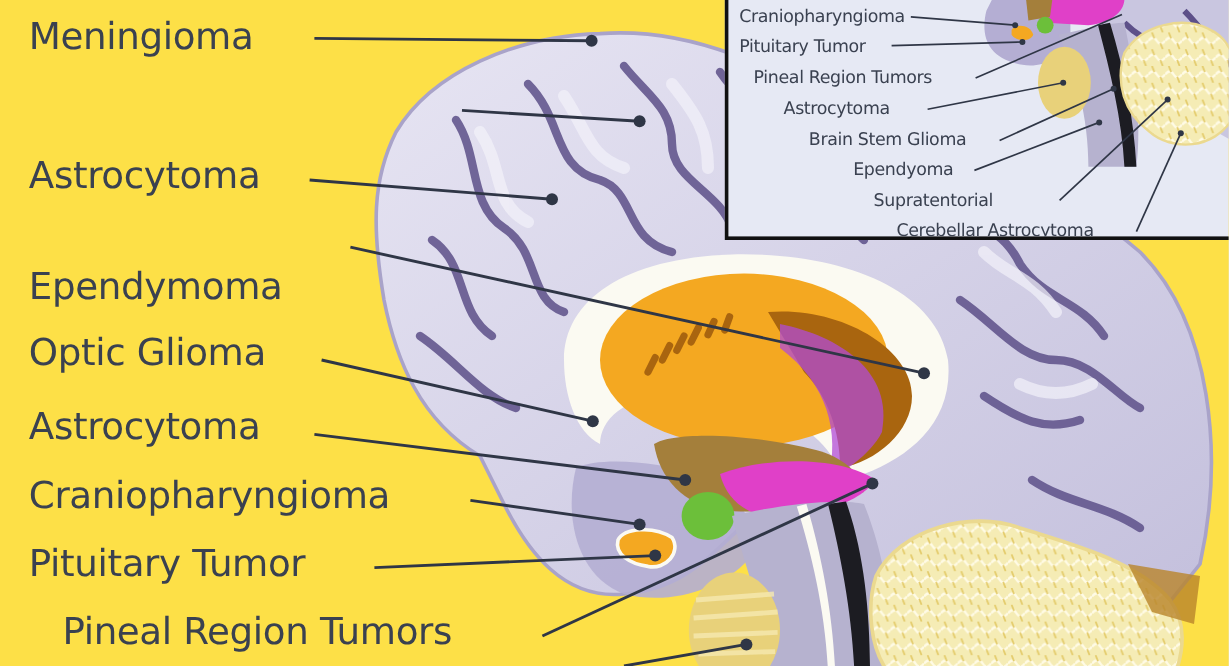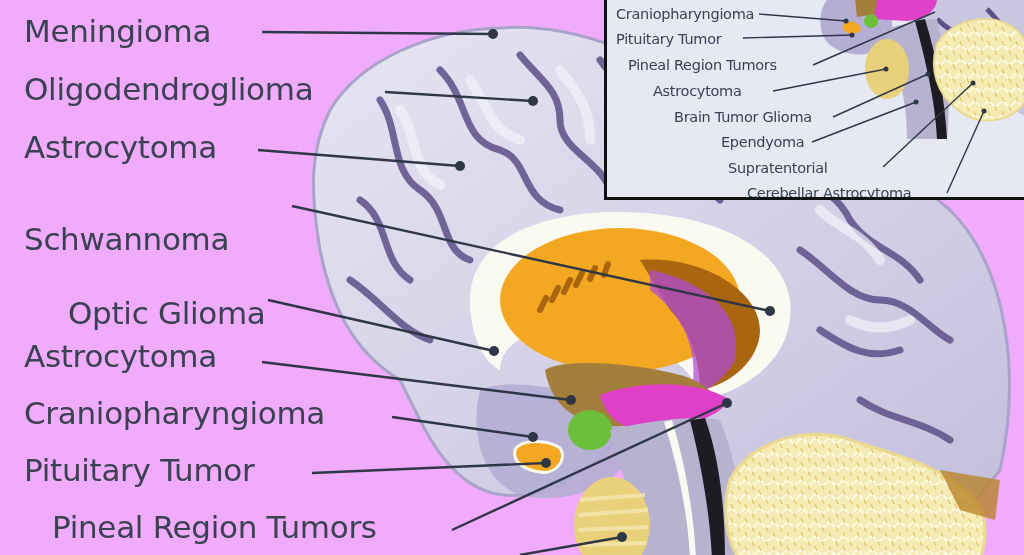--- a/index.html
+++ b/index.html
@@ -1,17 +1,17 @@
 <!DOCTYPE html>
 <html><head>
 <meta charset="utf-8">
 <style>
   html, body { margin:0; padding:0; }
   body { width:1024px; height:555px; overflow:hidden; background:#e3e6f1; font-family:"DejaVu Sans","Liberation Sans",sans-serif; }
-  #stage { position:relative; width:1024px; height:555px; overflow:hidden; background:#f0abfc; }
+  #stage { position:relative; width:1024px; height:555px; overflow:hidden; background:#fde047; }
   svg.art { position:absolute; left:0; top:0; }
   .label { position:absolute; color:#3a4150; font-family:"DejaVu Sans", sans-serif; white-space:nowrap; letter-spacing:-0.3px; }
   .main-label { font-size:31px; line-height:34px; }
   .inset { position:absolute; left:604px; top:-4px; width:424px; height:204px; background:#e6e9f4; border:3px solid #111; box-sizing:border-box; overflow:hidden; }
   .inset-label { font-size:14.5px; line-height:18px; }
 </style>
 </head>
 <body>
 
 <div id="stage">
@@ -111,24 +111,23 @@
       <circle cx="494" cy="351" r="5"></circle>
       <circle cx="571" cy="400" r="5"></circle>
       <circle cx="533" cy="437" r="5"></circle>
       <circle cx="546" cy="463" r="5"></circle>
       <circle cx="727" cy="403" r="5"></circle>
       <circle cx="622" cy="537" r="5"></circle>
     </g>
   </svg>
 
   <div class="label main-label" style="left:24px; top:14px;">Meningioma</div>
-  <div class="label main-label" style="left:24px; top:72px;">Oligodendroglioma</div>
   <div class="label main-label" style="left:24px; top:130px;">Astrocytoma</div>
-  <div class="label main-label" style="left:24px; top:222px;">Schwannoma</div>
-  <div class="label main-label" style="left:24px; top:296px;margin-left:44px;">Optic Glioma</div>
+  <div class="label main-label" style="left:24px; top:222px;">Ependymoma</div>
+  <div class="label main-label" style="left:24px; top:277px;">Optic Glioma</div>
   <div class="label main-label" style="left:24px; top:339px;">Astrocytoma</div>
   <div class="label main-label" style="left:24px; top:396px;">Craniopharyngioma</div>
   <div class="label main-label" style="left:24px; top:453px;">Pituitary Tumor</div>
   <div class="label main-label" style="left:52px; top:510px;">Pineal Region Tumors</div>
 
   <div class="inset">
     <svg width="424" height="204" viewBox="0 0 424 204" style="position:absolute;left:0;top:0;">
 
       <path d="M300 0 L424 0 L424 120 C400 110 380 90 360 70 C340 50 310 30 300 0 Z" fill="#c9c6e0"></path>
       <path d="M330 20 C350 40 370 40 390 60 M380 10 C400 30 410 50 424 60" stroke="#5d5089" stroke-width="5" fill="none"></path>
@@ -164,19 +163,19 @@
         <circle cx="321" cy="75" r="2.5"></circle>
         <circle cx="309" cy="103" r="2.5"></circle>
         <circle cx="366" cy="84" r="2.5"></circle>
         <circle cx="377" cy="112" r="2.5"></circle>
       </g>
     </svg>
     <div class="label inset-label" style="left:9px; top:6px;">Craniopharyngioma</div>
     <div class="label inset-label" style="left:9px; top:31px;">Pituitary Tumor</div>
     <div class="label inset-label" style="left:21px; top:57px;">Pineal Region Tumors</div>
     <div class="label inset-label" style="left:46px; top:83px;">Astrocytoma</div>
-    <div class="label inset-label" style="left:67px; top:109px;">Brain Tumor Glioma</div>
-    <div class="label inset-label" style="left:114px; top:134px;">Ependyoma</div>
+    <div class="label inset-label" style="left:67px; top:109px;">Brain Stem Glioma</div>
+    <div class="label inset-label" style="left:104px; top:134px;">Ependyoma</div>
     <div class="label inset-label" style="left:121px; top:160px;">Supratentorial</div>
     <div class="label inset-label" style="left:140px; top:185px;">Cerebellar Astrocytoma</div>
   </div>
 
 </div>
 
 </body></html>

